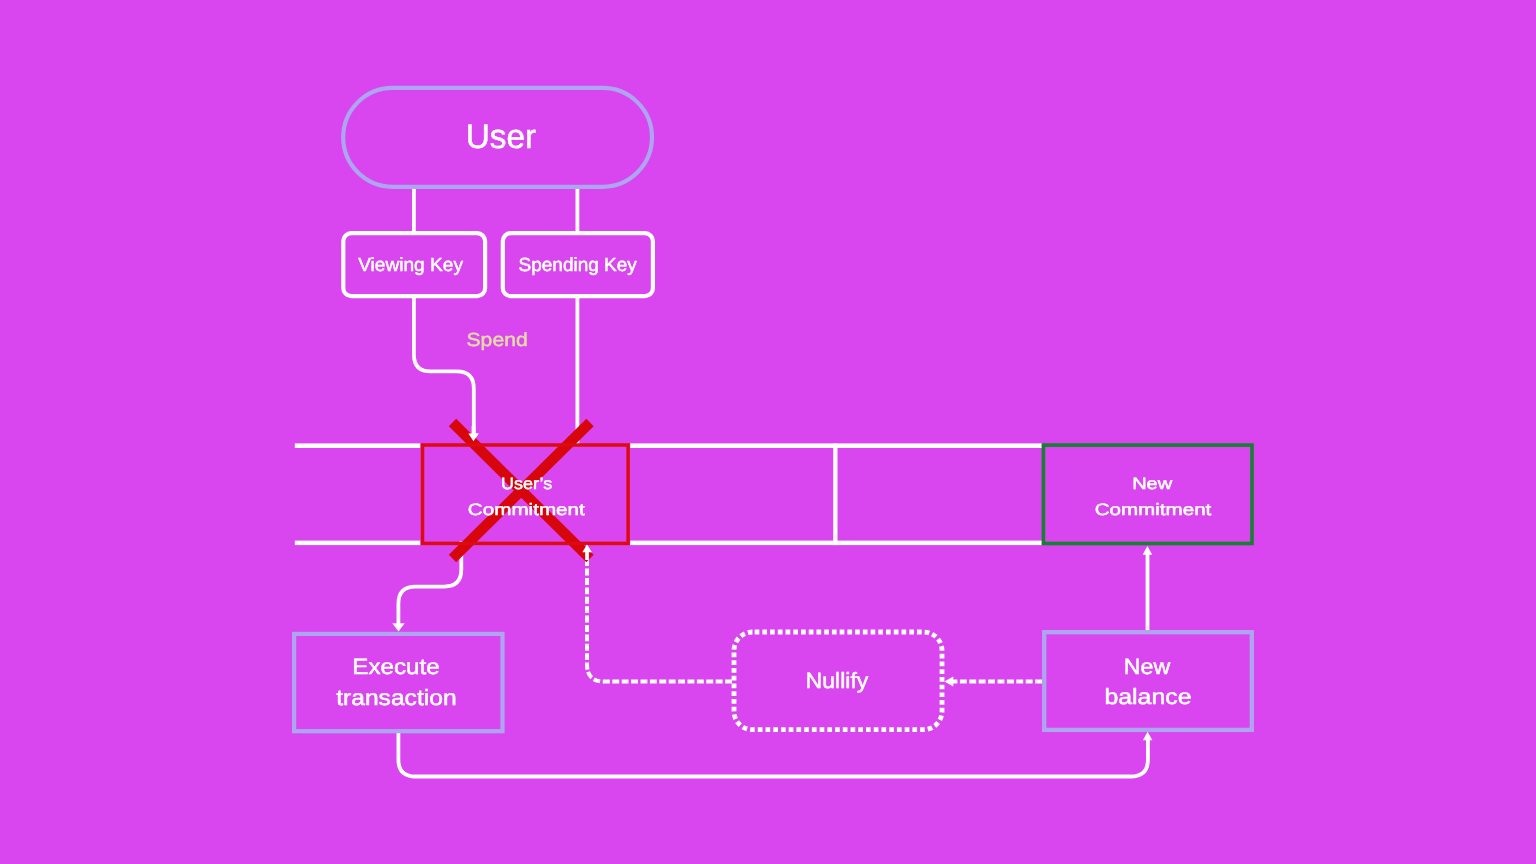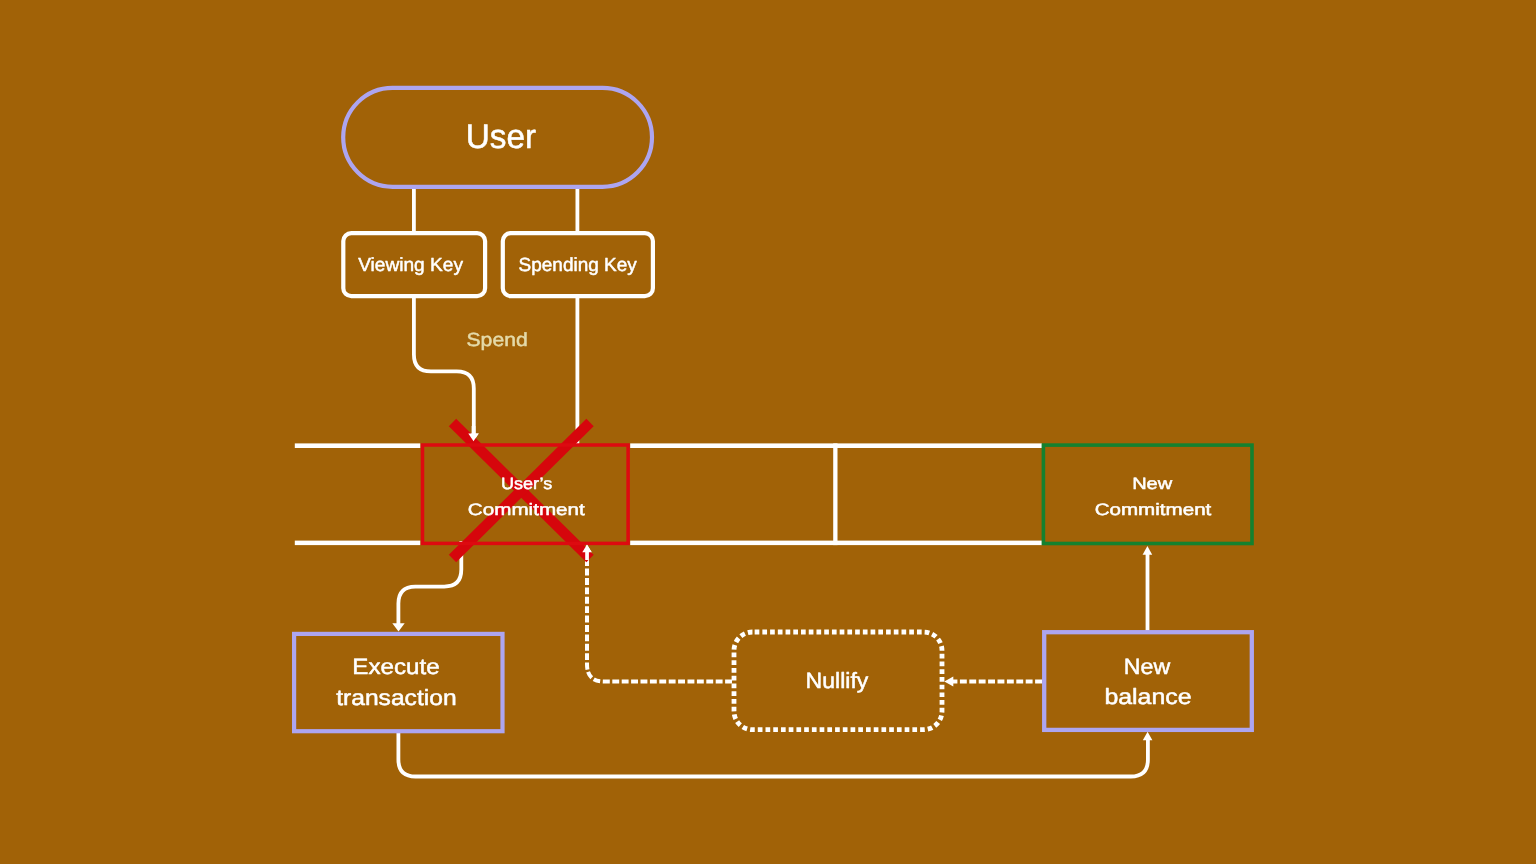--- a/index.html
+++ b/index.html
@@ -1,19 +1,19 @@
 <!DOCTYPE html>
 <html><head>
 <meta charset="utf-8">
 <title>Spend flow diagram</title>
 <style>
   html,body{margin:0;padding:0;}
   body{width:1536px;height:864px;overflow:hidden;background:#151534;
        font-family:"Liberation Sans",sans-serif;-webkit-font-smoothing:antialiased;}
-  #stage{position:relative;width:1536px;height:864px;background:#a16207;}
+  #stage{position:relative;width:1536px;height:864px;background:#d946ef;}
   svg#art{position:absolute;left:0;top:0;width:1536px;height:864px;display:block;}
   text{fill:#ffffff;text-anchor:middle;font-family:"Liberation Sans",sans-serif;
        text-rendering:geometricPrecision;stroke:#ffffff;stroke-width:0.5px;
        paint-order:stroke fill;stroke-linejoin:round;}
   .t-user{font-size:34px;}
   .t-key{font-size:19px;}
   .t-commit{font-size:16.5px;}
   .t-box{font-size:22px;}
   .t-spend{font-size:19px;fill:#e4daa9;stroke:#e4daa9;}
 </style>

